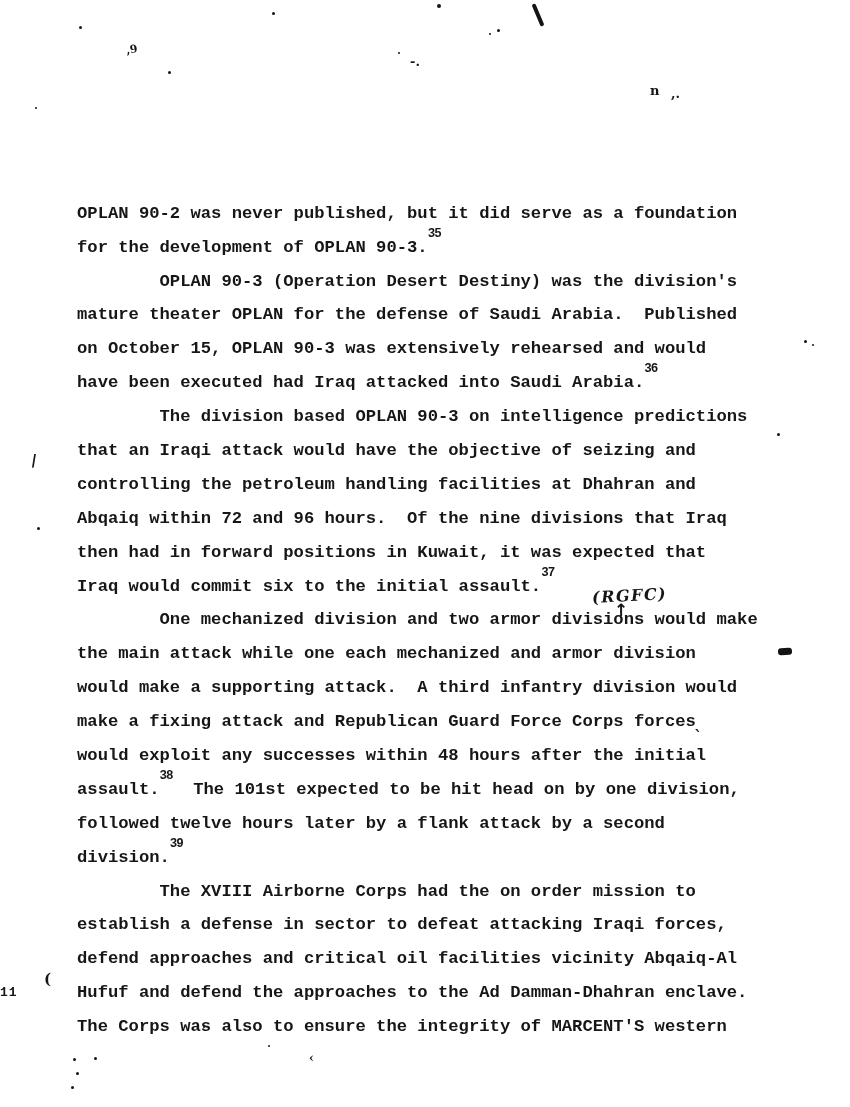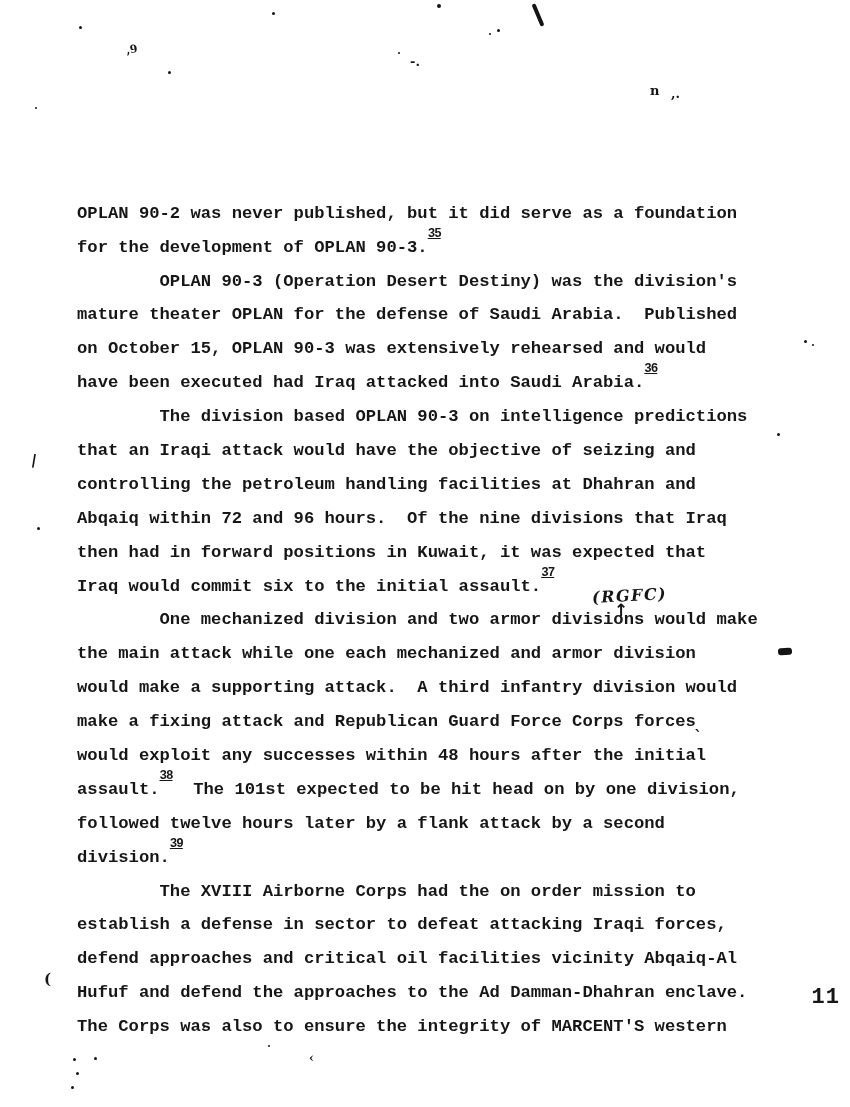--- a/index.html
+++ b/index.html
@@ -18,40 +18,40 @@
     line-height:33.9px;
     font-weight:700;
     white-space:pre;
     letter-spacing:0;
     margin-left:16px;
   }
   .doc-line{height:33.9px;}
   .doc-line sup{
     position:relative;top:-8px;
     font-size:12.5px;line-height:0;
-    font-weight:700;letter-spacing:-1px;text-decoration:underline;
+    font-weight:700;letter-spacing:-1px;
   }
   .annotation{
     position:absolute;left:592px;top:586px;
     font-family:"DejaVu Serif",serif;
     font-style:italic;font-weight:700;
     font-size:16px;letter-spacing:1.5px;
     transform:rotate(-3deg);
     color:#161616;
   }
   .caret-arrow{
     position:absolute;left:614px;top:600px;
     font-size:17px;font-weight:700;
     font-family:"DejaVu Sans",sans-serif;
     color:#161616;
   }
   .page-number{
     position:absolute;left:0;top:985px;width:840px;
-    text-align:right;
-    font-size:22px;font-weight:700;
+    text-align:left;
+    font-size:13px;font-weight:700;
     letter-spacing:1px;
   }
   .mark{position:absolute;color:#151515;line-height:1;}
   .mark-dot{background:#151515;border-radius:50%;}
   .mark-stroke{background:#141414;border-radius:2px;}
   .mark-blob{background:#141414;border-radius:3px;}
   .mark-glyph{font-family:"DejaVu Serif",serif;font-weight:700;}
 </style>
 </head>
 <body>

